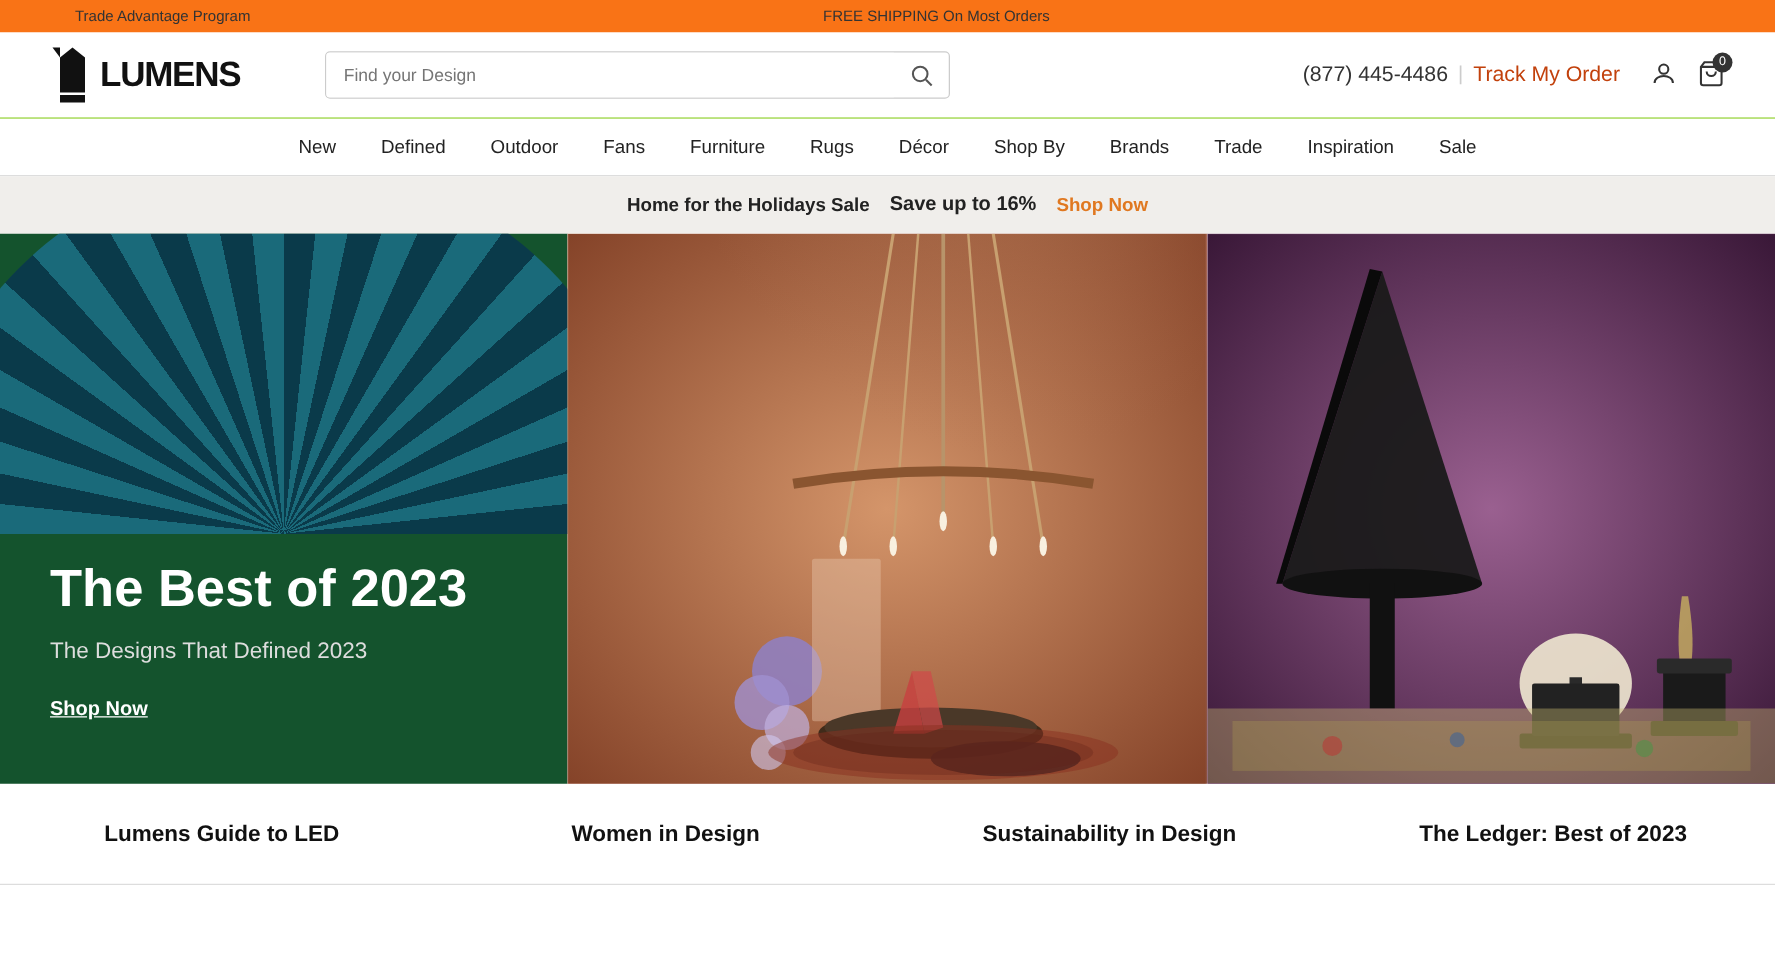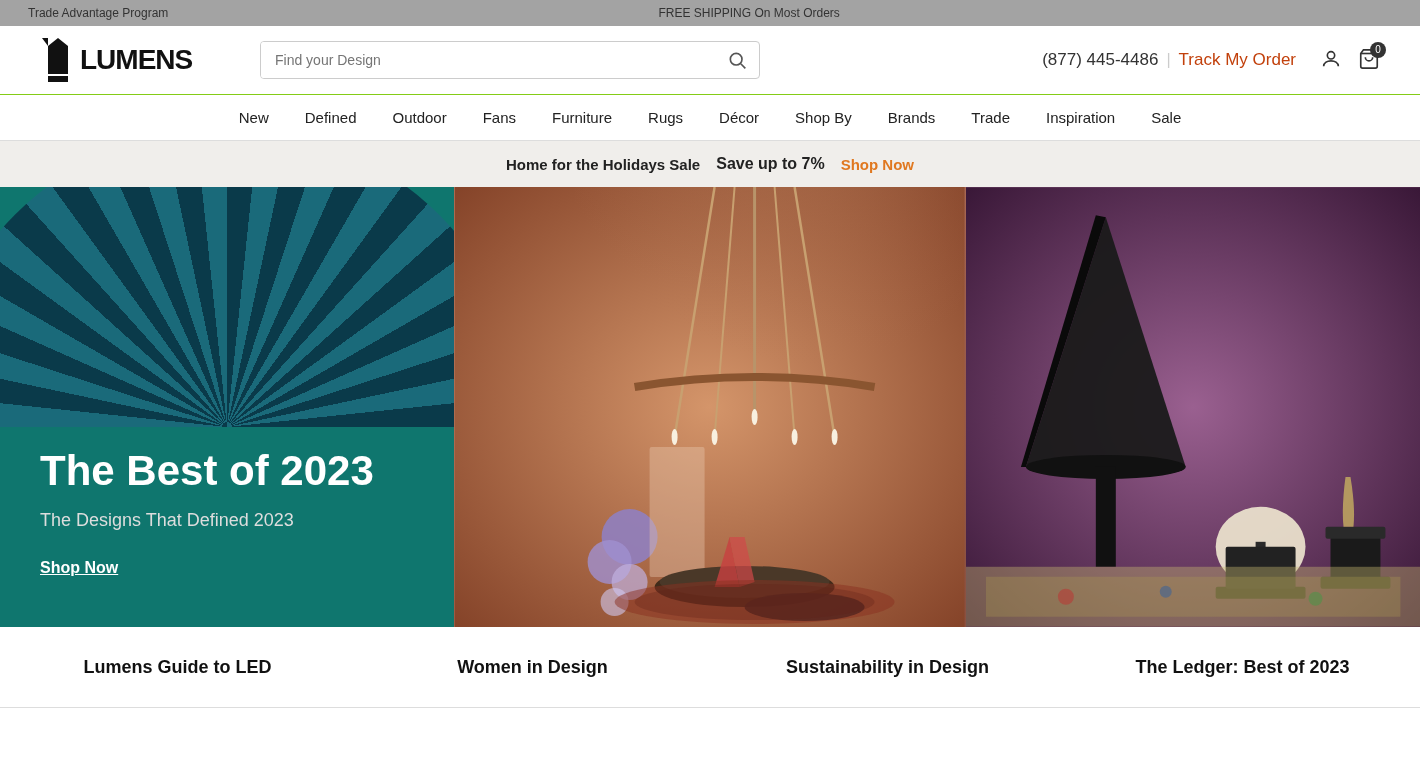--- a/index.html
+++ b/index.html
@@ -1,24 +1,24 @@
 <!DOCTYPE html>
 <html><head>
   <meta charset="utf-8">
   <style>
     * { margin: 0; padding: 0; box-sizing: border-box; }
     body { font-family: Arial, Helvetica, sans-serif; background: #fff; width: 1420px; overflow-x: hidden; }
 
     
     .top-bar {
-      background: #a3a3a3;
+      background: #f97316;
       display: flex;
       justify-content: space-between;
       align-items: center;
-      padding: 6px 28px;
+      padding: 6px 60px;
       font-size: 12px;
       color: #333;
     }
 
     
     .header {
       background: #fff;
       display: flex;
       align-items: center;
       padding: 10px 40px;
@@ -127,21 +127,21 @@
     .promo-banner .shop-now { color: #e07820; font-weight: 600; cursor: pointer; }
 
     
     .hero {
       display: flex;
       width: 100%;
       height: 440px;
     }
     .hero-left {
       width: 32%;
-      background: #0f766e;
+      background: #14532d;
       position: relative;
       display: flex;
       flex-direction: column;
       justify-content: flex-end;
       padding: 50px 40px;
       overflow: hidden;
     }
     
     .fan-pattern {
       position: absolute;
@@ -302,21 +302,21 @@
   <a class="nav-item" href="#">Décor</a>
   <a class="nav-item" href="#">Shop By</a>
   <a class="nav-item" href="#">Brands</a>
   <a class="nav-item" href="#">Trade</a>
   <a class="nav-item" href="#">Inspiration</a>
   <a class="nav-item" href="#">Sale</a>
 </nav>
 
 <div class="promo-banner">
   <span class="sale-text">Home for the Holidays Sale</span>
-  <span class="save-text">Save up to 7%</span>
+  <span class="save-text">Save up to 16%</span>
   <span class="shop-now">Shop Now</span>
 </div>
 
 <div class="hero">
 
   <div class="hero-left">
     <div class="fan-pattern"></div>
     <div class="hero-left-content">
       <h1 class="hero-title">The Best of 2023</h1>
       <p class="hero-subtitle">The Designs That Defined 2023</p>

